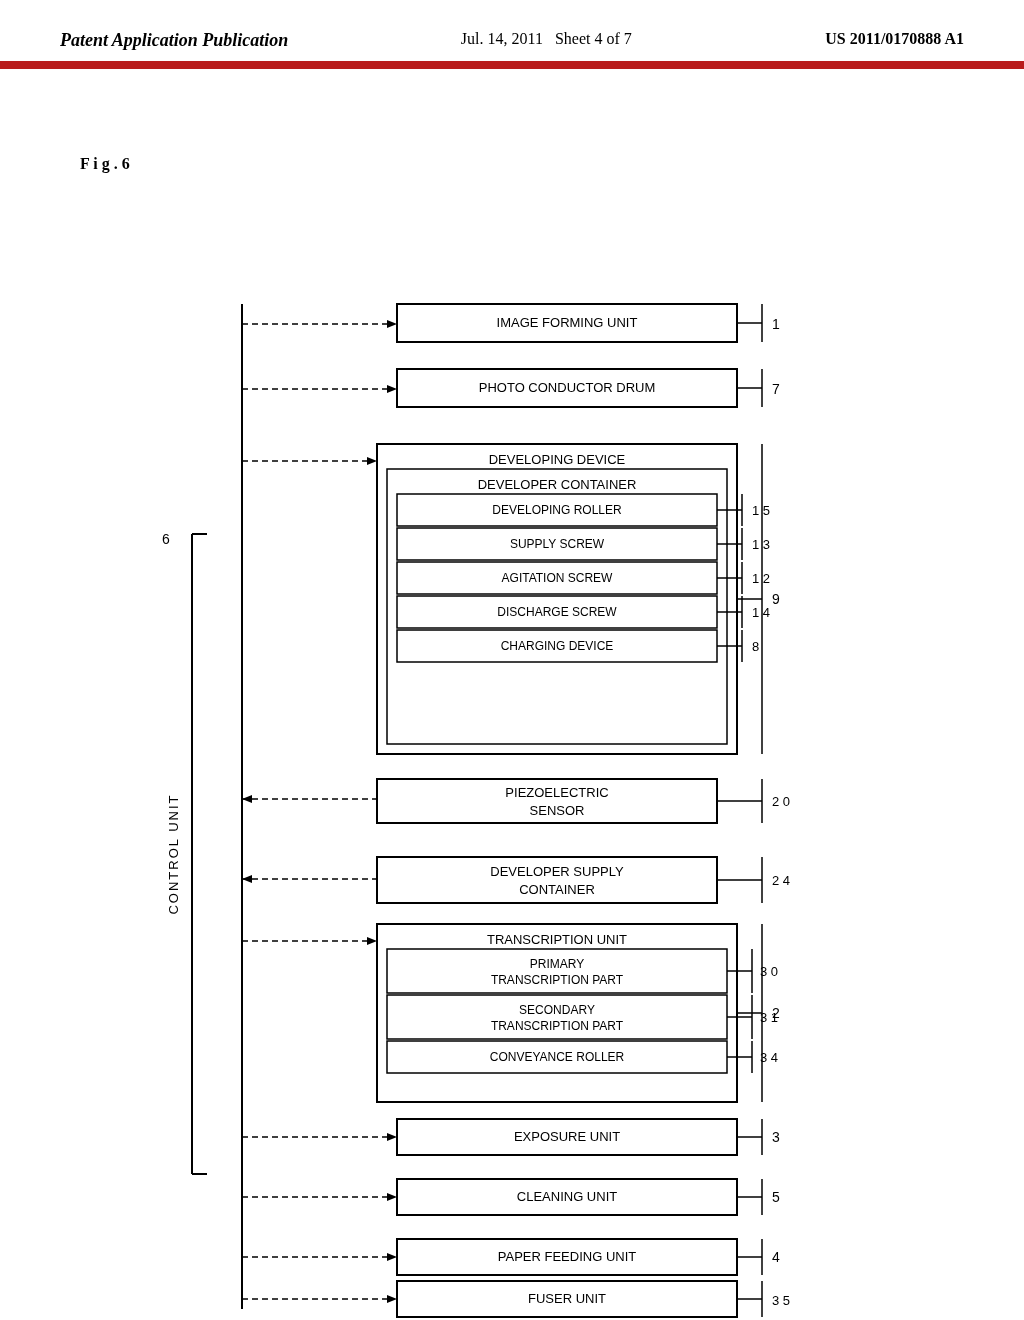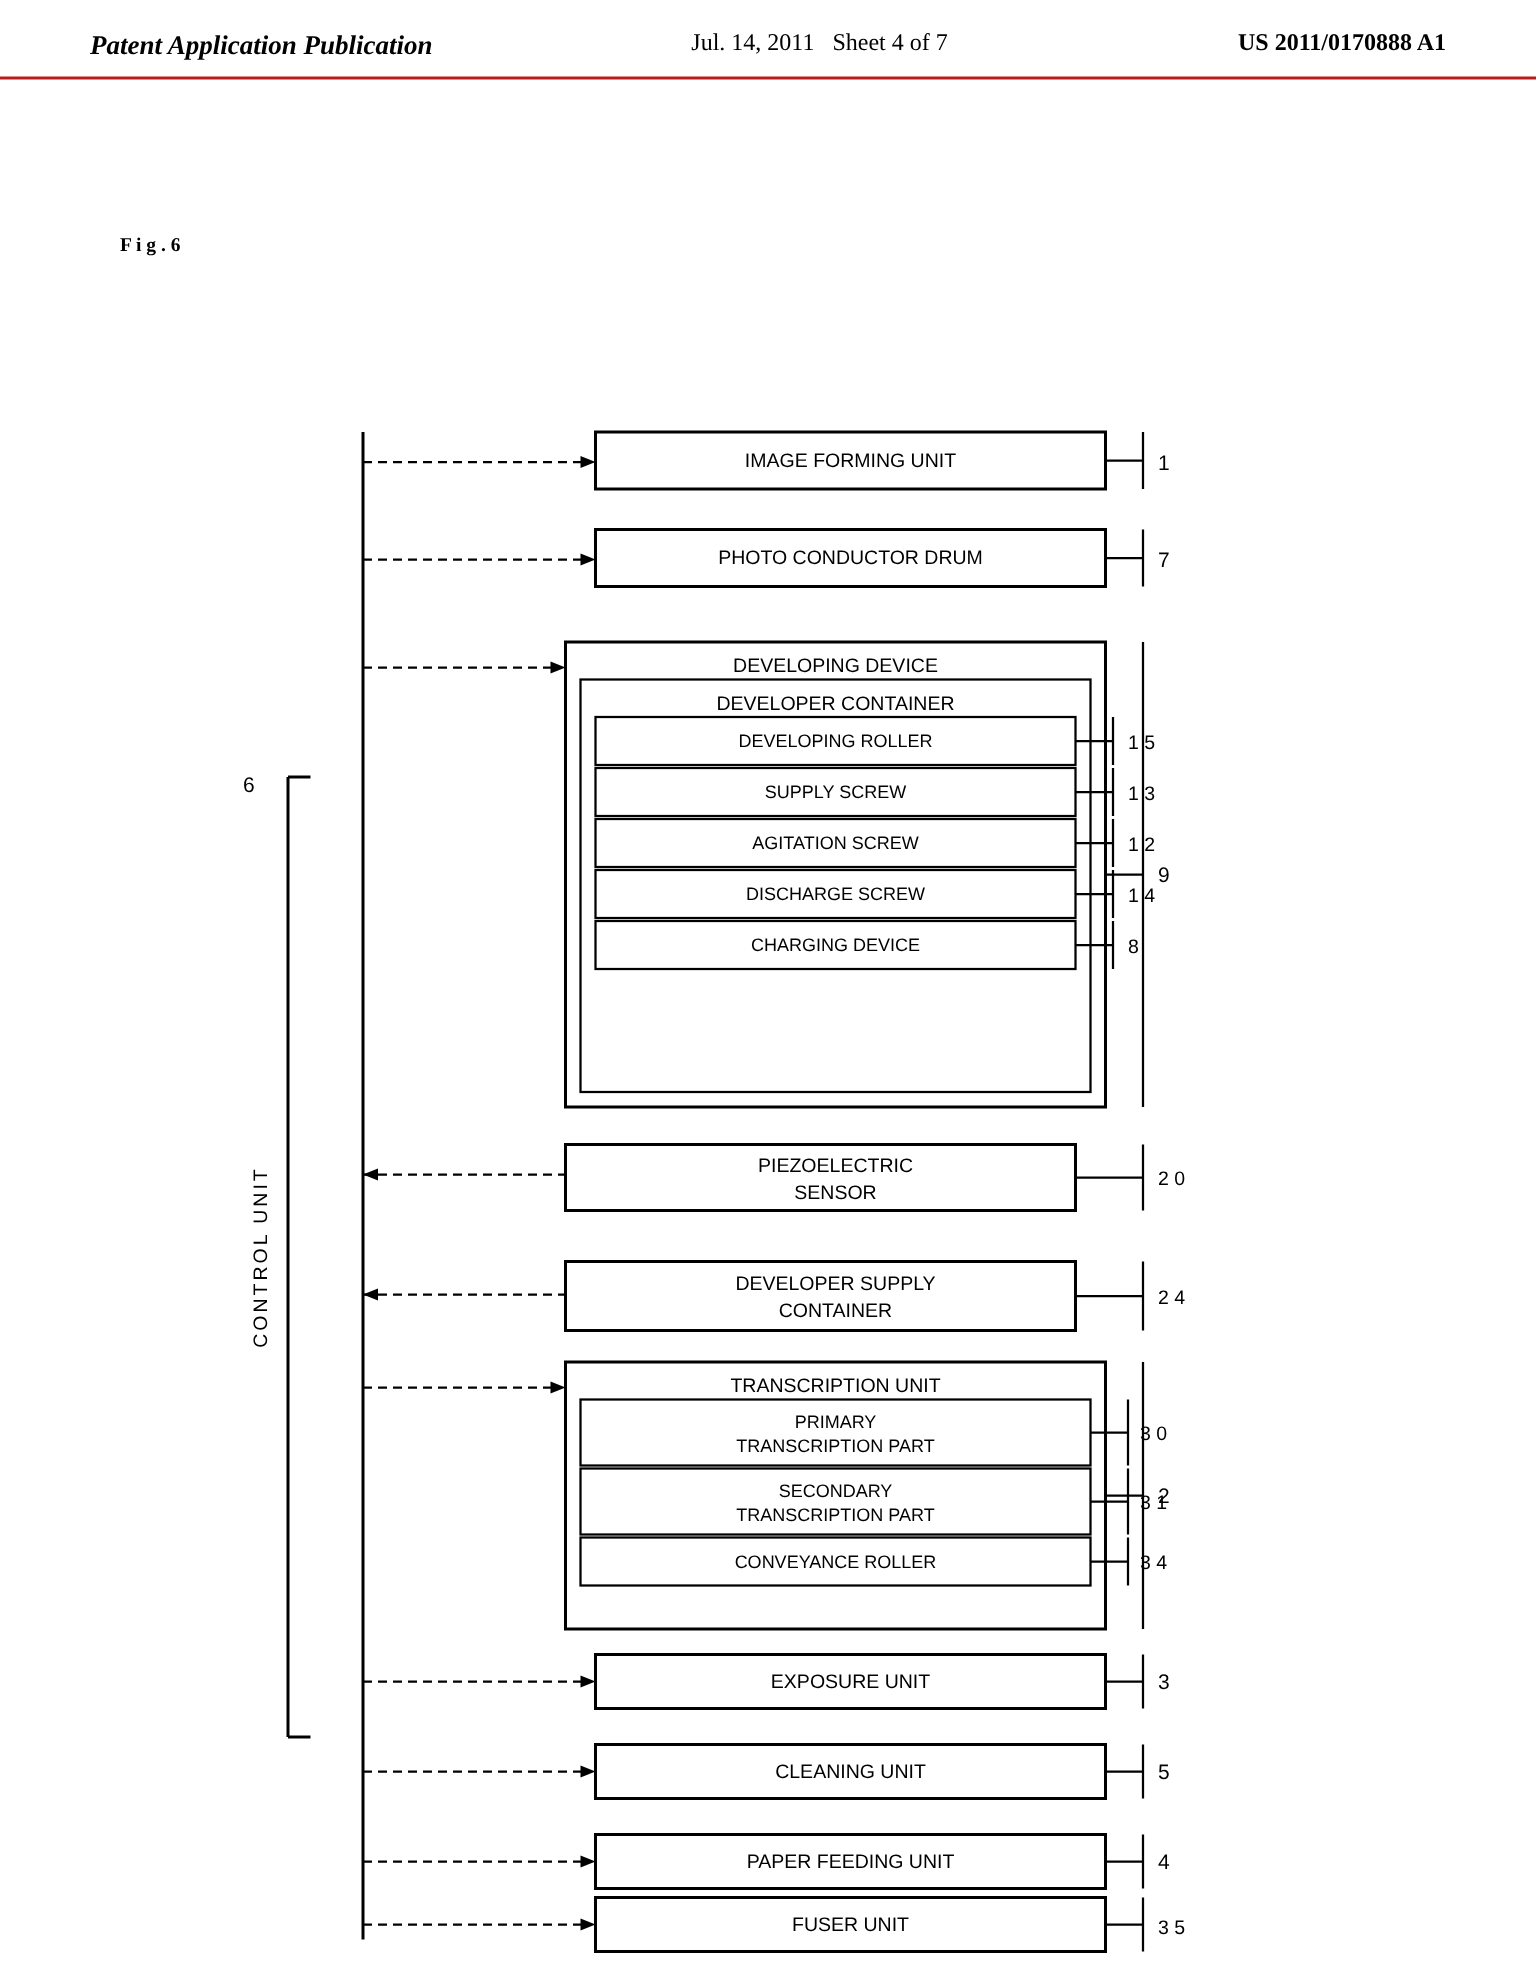--- a/index.html
+++ b/index.html
@@ -9,22 +9,22 @@
       width: 1024px;
       min-height: 1320px;
       position: relative;
       overflow-x: hidden;
     }
 
     .header {
       display: flex;
       justify-content: space-between;
       align-items: flex-start;
-      padding: 20px 60px 10px 60px;
-      border-bottom: 2px solid #b91c1c;
+      padding: 30px 60px 10px 60px;
+      border-bottom: 8px solid #b91c1c;
     }
 
     .header-left {
       font-size: 18px;
       font-weight: bold;
       font-style: italic;
     }
 
     .header-center {
       font-size: 16px;
@@ -51,21 +51,21 @@
 <body>
 
 <div class="header">
   <div class="header-left">Patent Application Publication</div>
   <div class="header-center">
     <span>Jul. 14, 2011</span>&nbsp;&nbsp;&nbsp;<span>Sheet 4 of 7</span>
   </div>
   <div class="header-right">US 2011/0170888 A1</div>
 </div>
 
-<div style="position: absolute; top: 155px; left: 80px; font-size: 13px; font-weight: bold;">F i g .  6</div>
+<div style="position: absolute; top: 155px; left: 80px; font-size: 16px; font-weight: bold;">F i g .  6</div>
 
 <div class="patent-diagram" style="margin-top: 200px;">
   <svg width="820" height="1060" viewBox="0 0 820 1060" xmlns="http://www.w3.org/2000/svg" font-family="Arial, sans-serif" font-size="12">
 
     <line x1="90" y1="265" x2="90" y2="905" stroke="#000" stroke-width="2"></line>
     <line x1="90" y1="265" x2="105" y2="265" stroke="#000" stroke-width="2"></line>
     <line x1="90" y1="905" x2="105" y2="905" stroke="#000" stroke-width="2"></line>
 
     <text x="76" y="585" font-size="13" font-weight="normal" transform="rotate(-90, 76, 585)" text-anchor="middle" letter-spacing="2">CONTROL UNIT</text>
 

